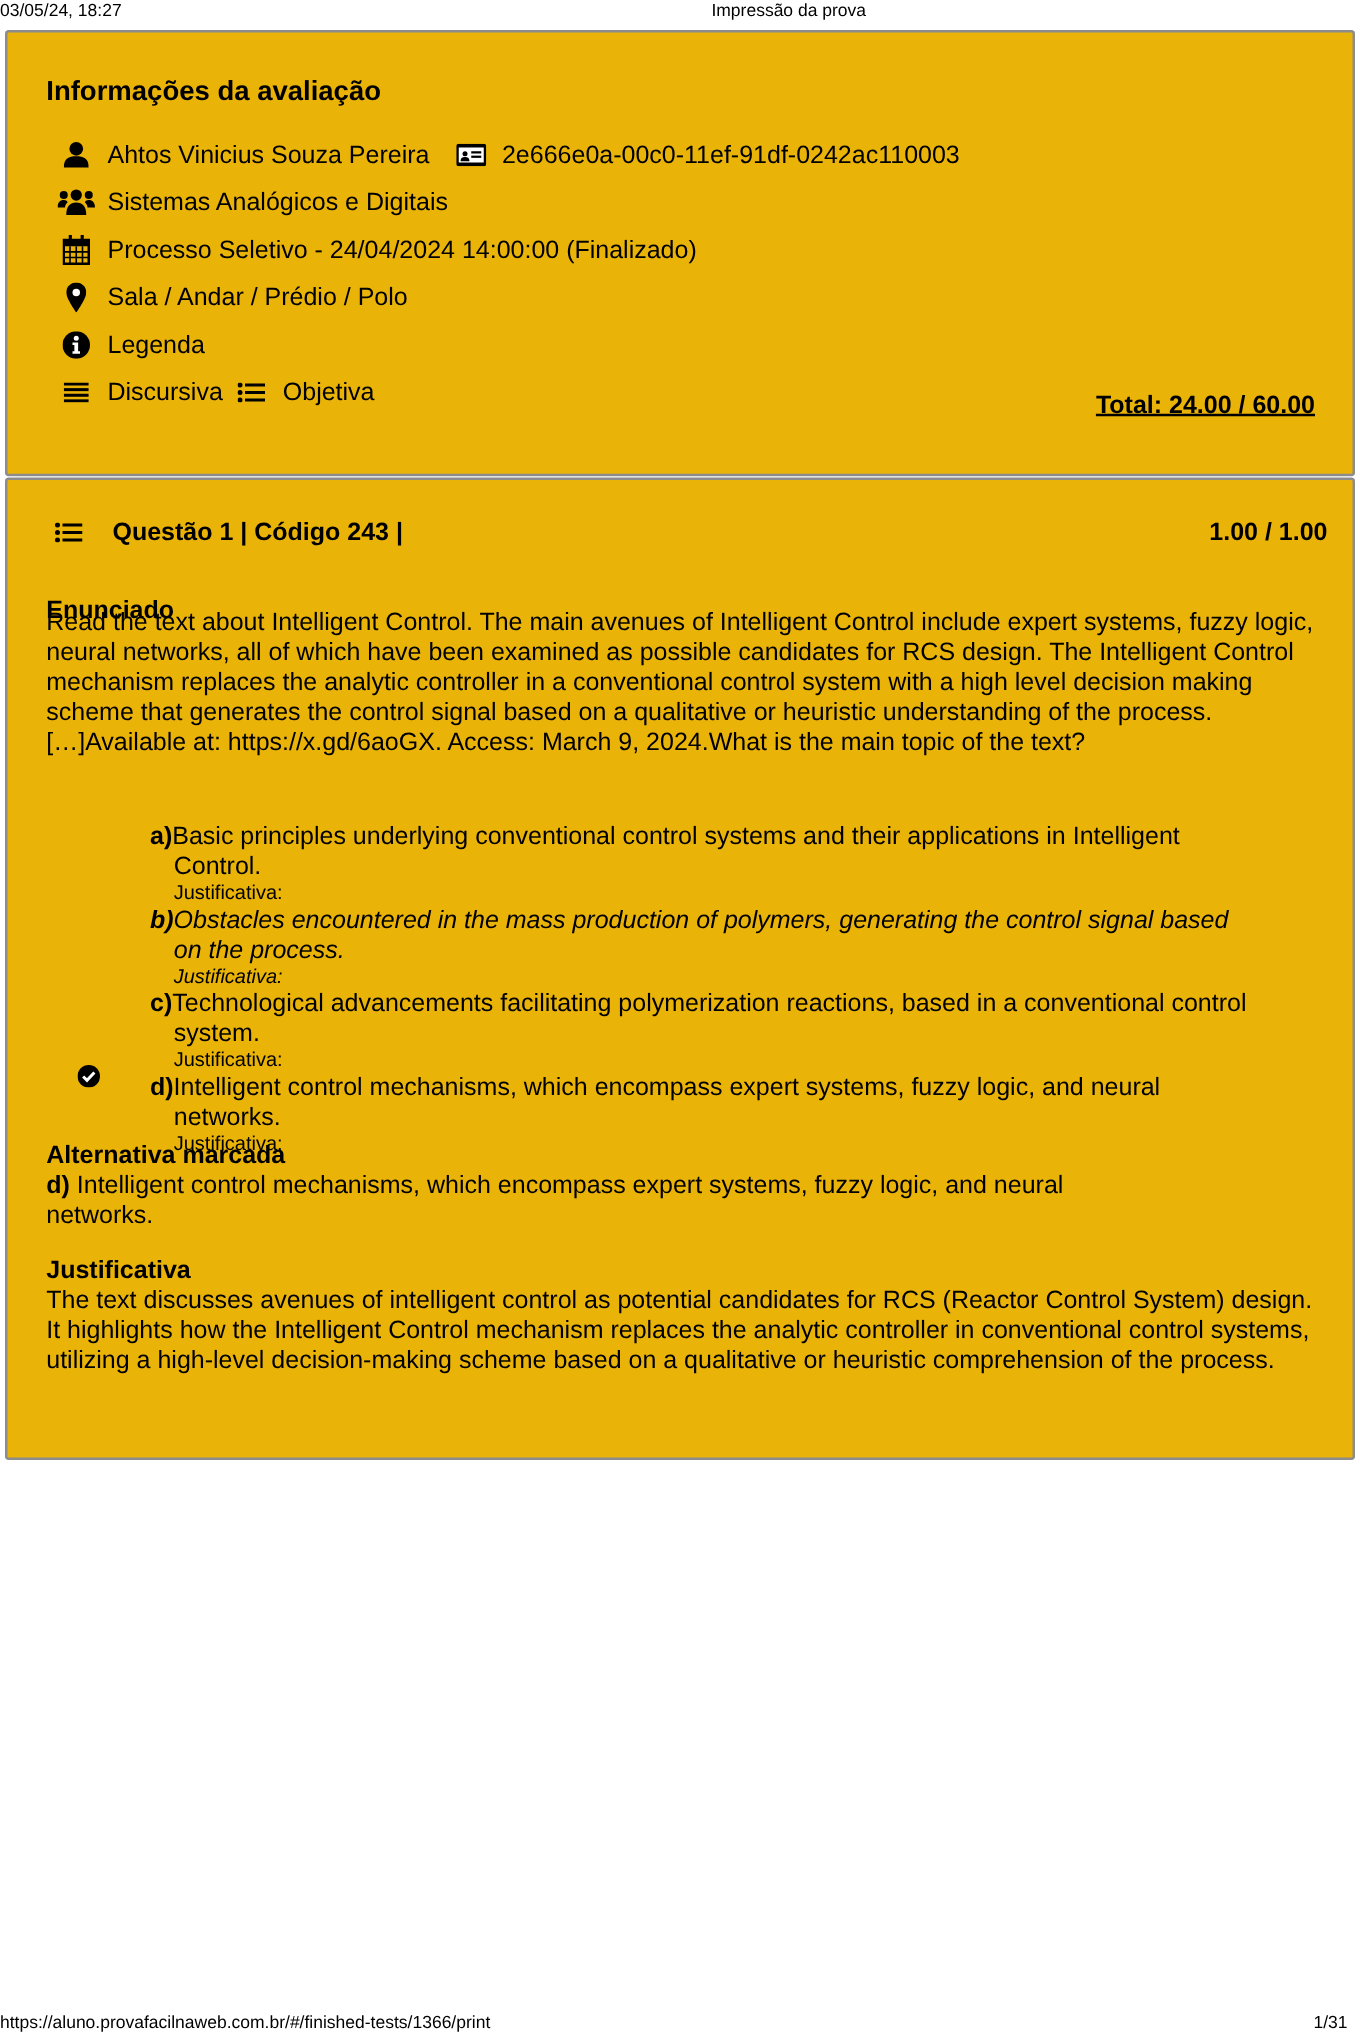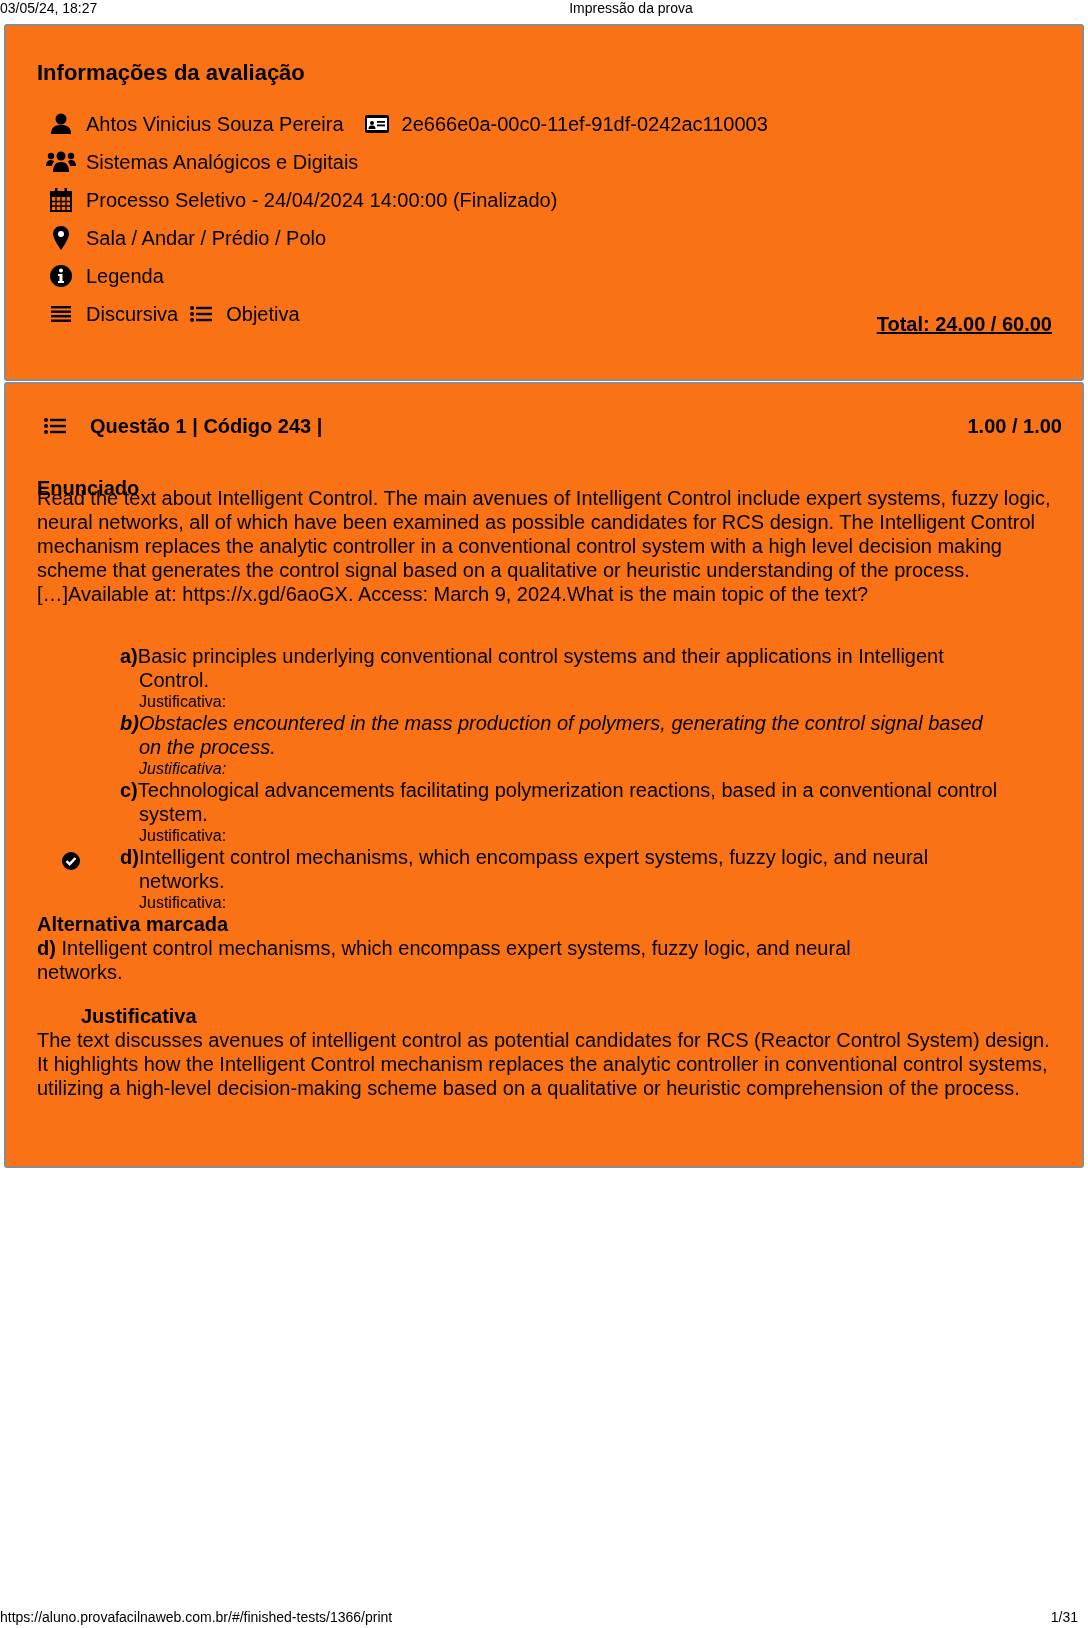--- a/index.html
+++ b/index.html
@@ -15,21 +15,21 @@
     .print-header .title { position: absolute; left: 0; width: 1262px; text-align: center; top: 0; }
     .print-footer {
       position: absolute; left: 0; top: 1609px; width: 1088px; height: 18px;
       font-size: 14px; line-height: 16px;
     }
     .print-footer .url { position: absolute; left: 0; top: 0; }
     .print-footer .page { position: absolute; right: 10px; top: 0; }
 
     .card {
       position: absolute; left: 4px; width: 1080px; box-sizing: border-box;
-      border: 2px solid #8c8c8c; border-radius: 3px; background: #f97316;
+      border: 2px solid #8c8c8c; border-radius: 3px; background: #eab308;
     }
     #info-card { top: 24px; height: 357px; }
     #question-card { top: 382px; height: 786px; }
 
     .info-title {
       position: absolute; left: 31px; top: 34px;
       font-size: 22px; font-weight: bold; line-height: 26px;
     }
     .info-row {
       position: absolute; left: 38px; height: 28px; display: flex; align-items: center;
@@ -49,21 +49,21 @@
     .q-score { position: absolute; right: 20px; top: 30px; font-size: 20px; font-weight: bold; line-height: 24px; }
 
     .section-label { position: absolute; left: 31px; font-size: 20px; font-weight: bold; line-height: 24px; }
     .para {
       position: absolute; left: 31px; width: 1020px;
       font-size: 20px; line-height: 24px;
     }
 
     .opt {
       position: absolute; left: 114px; width: 930px;
-      font-size: 20px; line-height: 24px;
+      font-size: 20px; line-height: 24px; margin-top: 13px;
     }
     .opt .letter { font-weight: bold; }
     .opt .opt-text { }
     .opt .cont { padding-left: 19px; display: block; }
     .opt .justif { display: block; padding-left: 19px; font-size: 16px; line-height: 19px; }
     .check-icon { position: absolute; left: 56px; }
   </style>
 </head>
 <body>
 
@@ -219,20 +219,20 @@
     <span class="cont">networks.</span>
     <span class="justif">Justificativa:</span>
   </div>
 
   <div class="section-label" style="top:528px;">Alternativa marcada</div>
   <div class="para" style="top:552px;">
     <span style="font-weight:bold;">d)</span><span> Intelligent control mechanisms, which encompass expert systems, fuzzy logic, and neural</span><br>
     <span>networks.</span>
   </div>
 
-  <div class="section-label" style="top:620px;margin-left:44px;">Justificativa</div>
+  <div class="section-label" style="top:620px;">Justificativa</div>
   <div class="para" style="top:644px;">The text discusses avenues of intelligent control as potential candidates for RCS (Reactor Control System) design. It highlights how the Intelligent Control mechanism replaces the analytic controller in conventional control systems, utilizing a high-level decision-making scheme based on a qualitative or heuristic comprehension of the process.</div>
 </div>
 
 <div class="print-footer">
   <span class="url">https://aluno.provafacilnaweb.com.br/#/finished-tests/1366/print</span>
   <span class="page">1/31</span>
 </div>
 
 </body></html>

